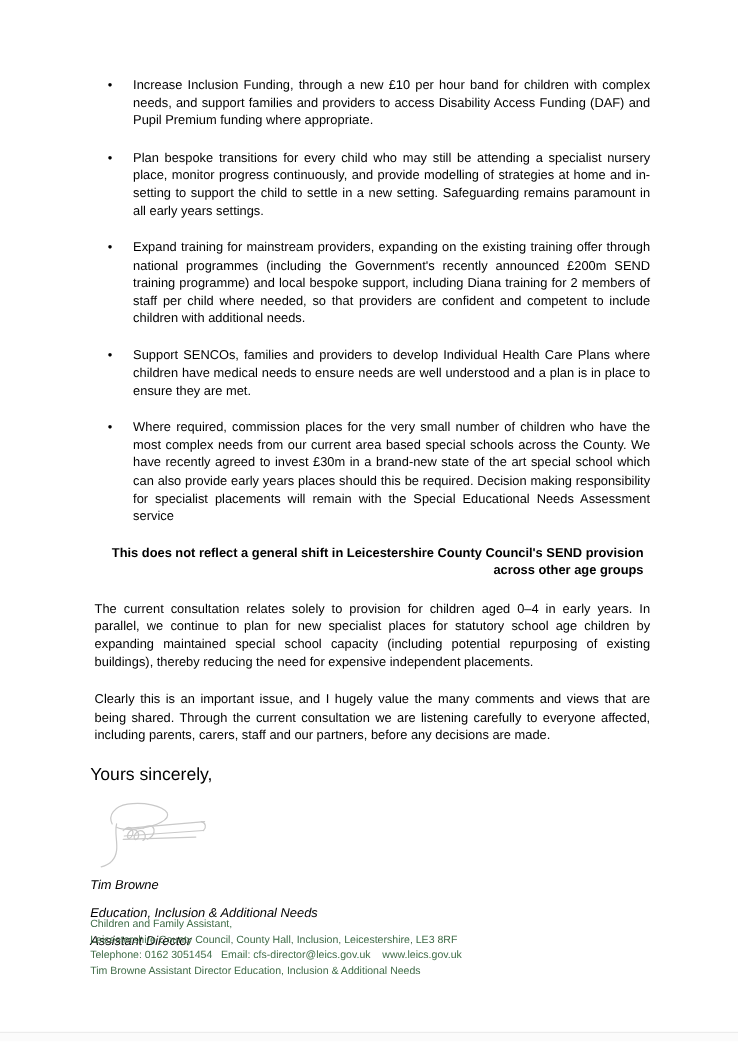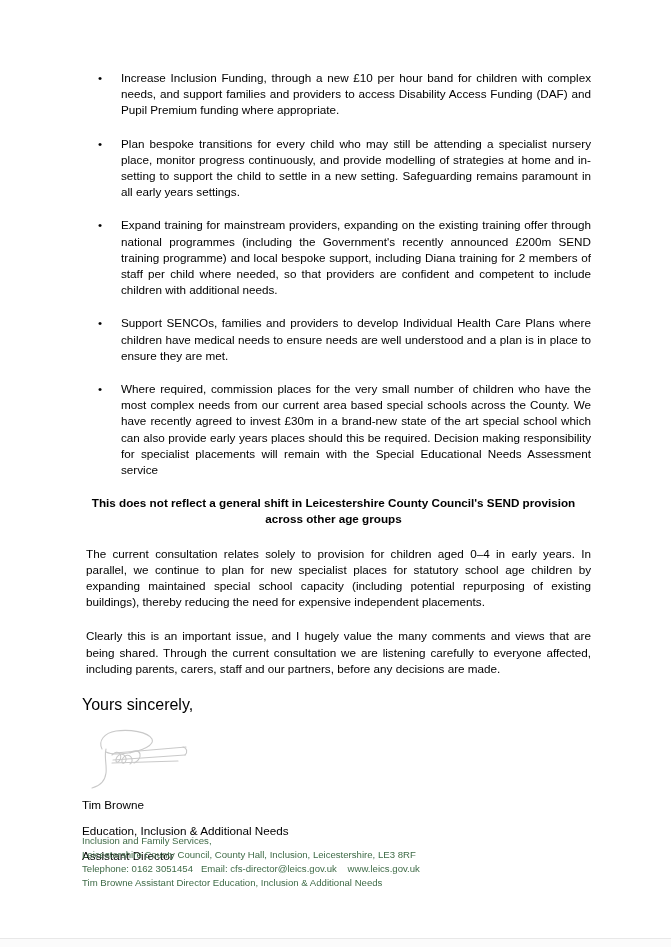--- a/index.html
+++ b/index.html
@@ -53,21 +53,21 @@
     display: block;
   }
 
   
   .bold-heading {
     font-size: 11.7px;
     line-height: 16.2px;
     font-weight: bold;
     color: #000;
     margin: 14px 0 0 0;
-    text-align: center;
+    text-align: right;
     width: 503px;
   }
 
   
   p.body-para {
     font-size: 11.7px;
     line-height: 16.2px;
     text-align: justify;
     text-justify: inter-word;
     margin: 18px 0 0 4px;
@@ -94,20 +94,21 @@
 
   
   .name-block {
     margin-top: 6px;
   }
   .name-block div {
     font-size: 11.7px;
     line-height: 16.2px;
     margin-bottom: 9px;
     color: #000;
+    font-style: italic;
   }
 
   
   .footer {
     position: absolute;
     left: 82px;
     top: 834px;
     width: 500px;
   }
   .footer div {
@@ -192,21 +193,21 @@
 
     <div class="name-block">
       <div>Tim Browne</div>
       <div>Education, Inclusion &amp; Additional Needs</div>
       <div>Assistant Director</div>
     </div>
 
   </div>
 
   <div class="footer">
-    <div>Inclusion and Family Services,</div>
+    <div>Children and Family Assistant,</div>
     <div>Leicestershire County Council, County Hall, Inclusion, Leicestershire, LE3 8RF</div>
     <div>Telephone: 0162 3051454   Email: cfs-director@leics.gov.uk    www.leics.gov.uk</div>
     <div>Tim Browne Assistant Director Education, Inclusion &amp; Additional Needs</div>
   </div>
 
   <div class="page-edge"></div>
   <div class="page-edge-shadow"></div>
 
 </div>
 

